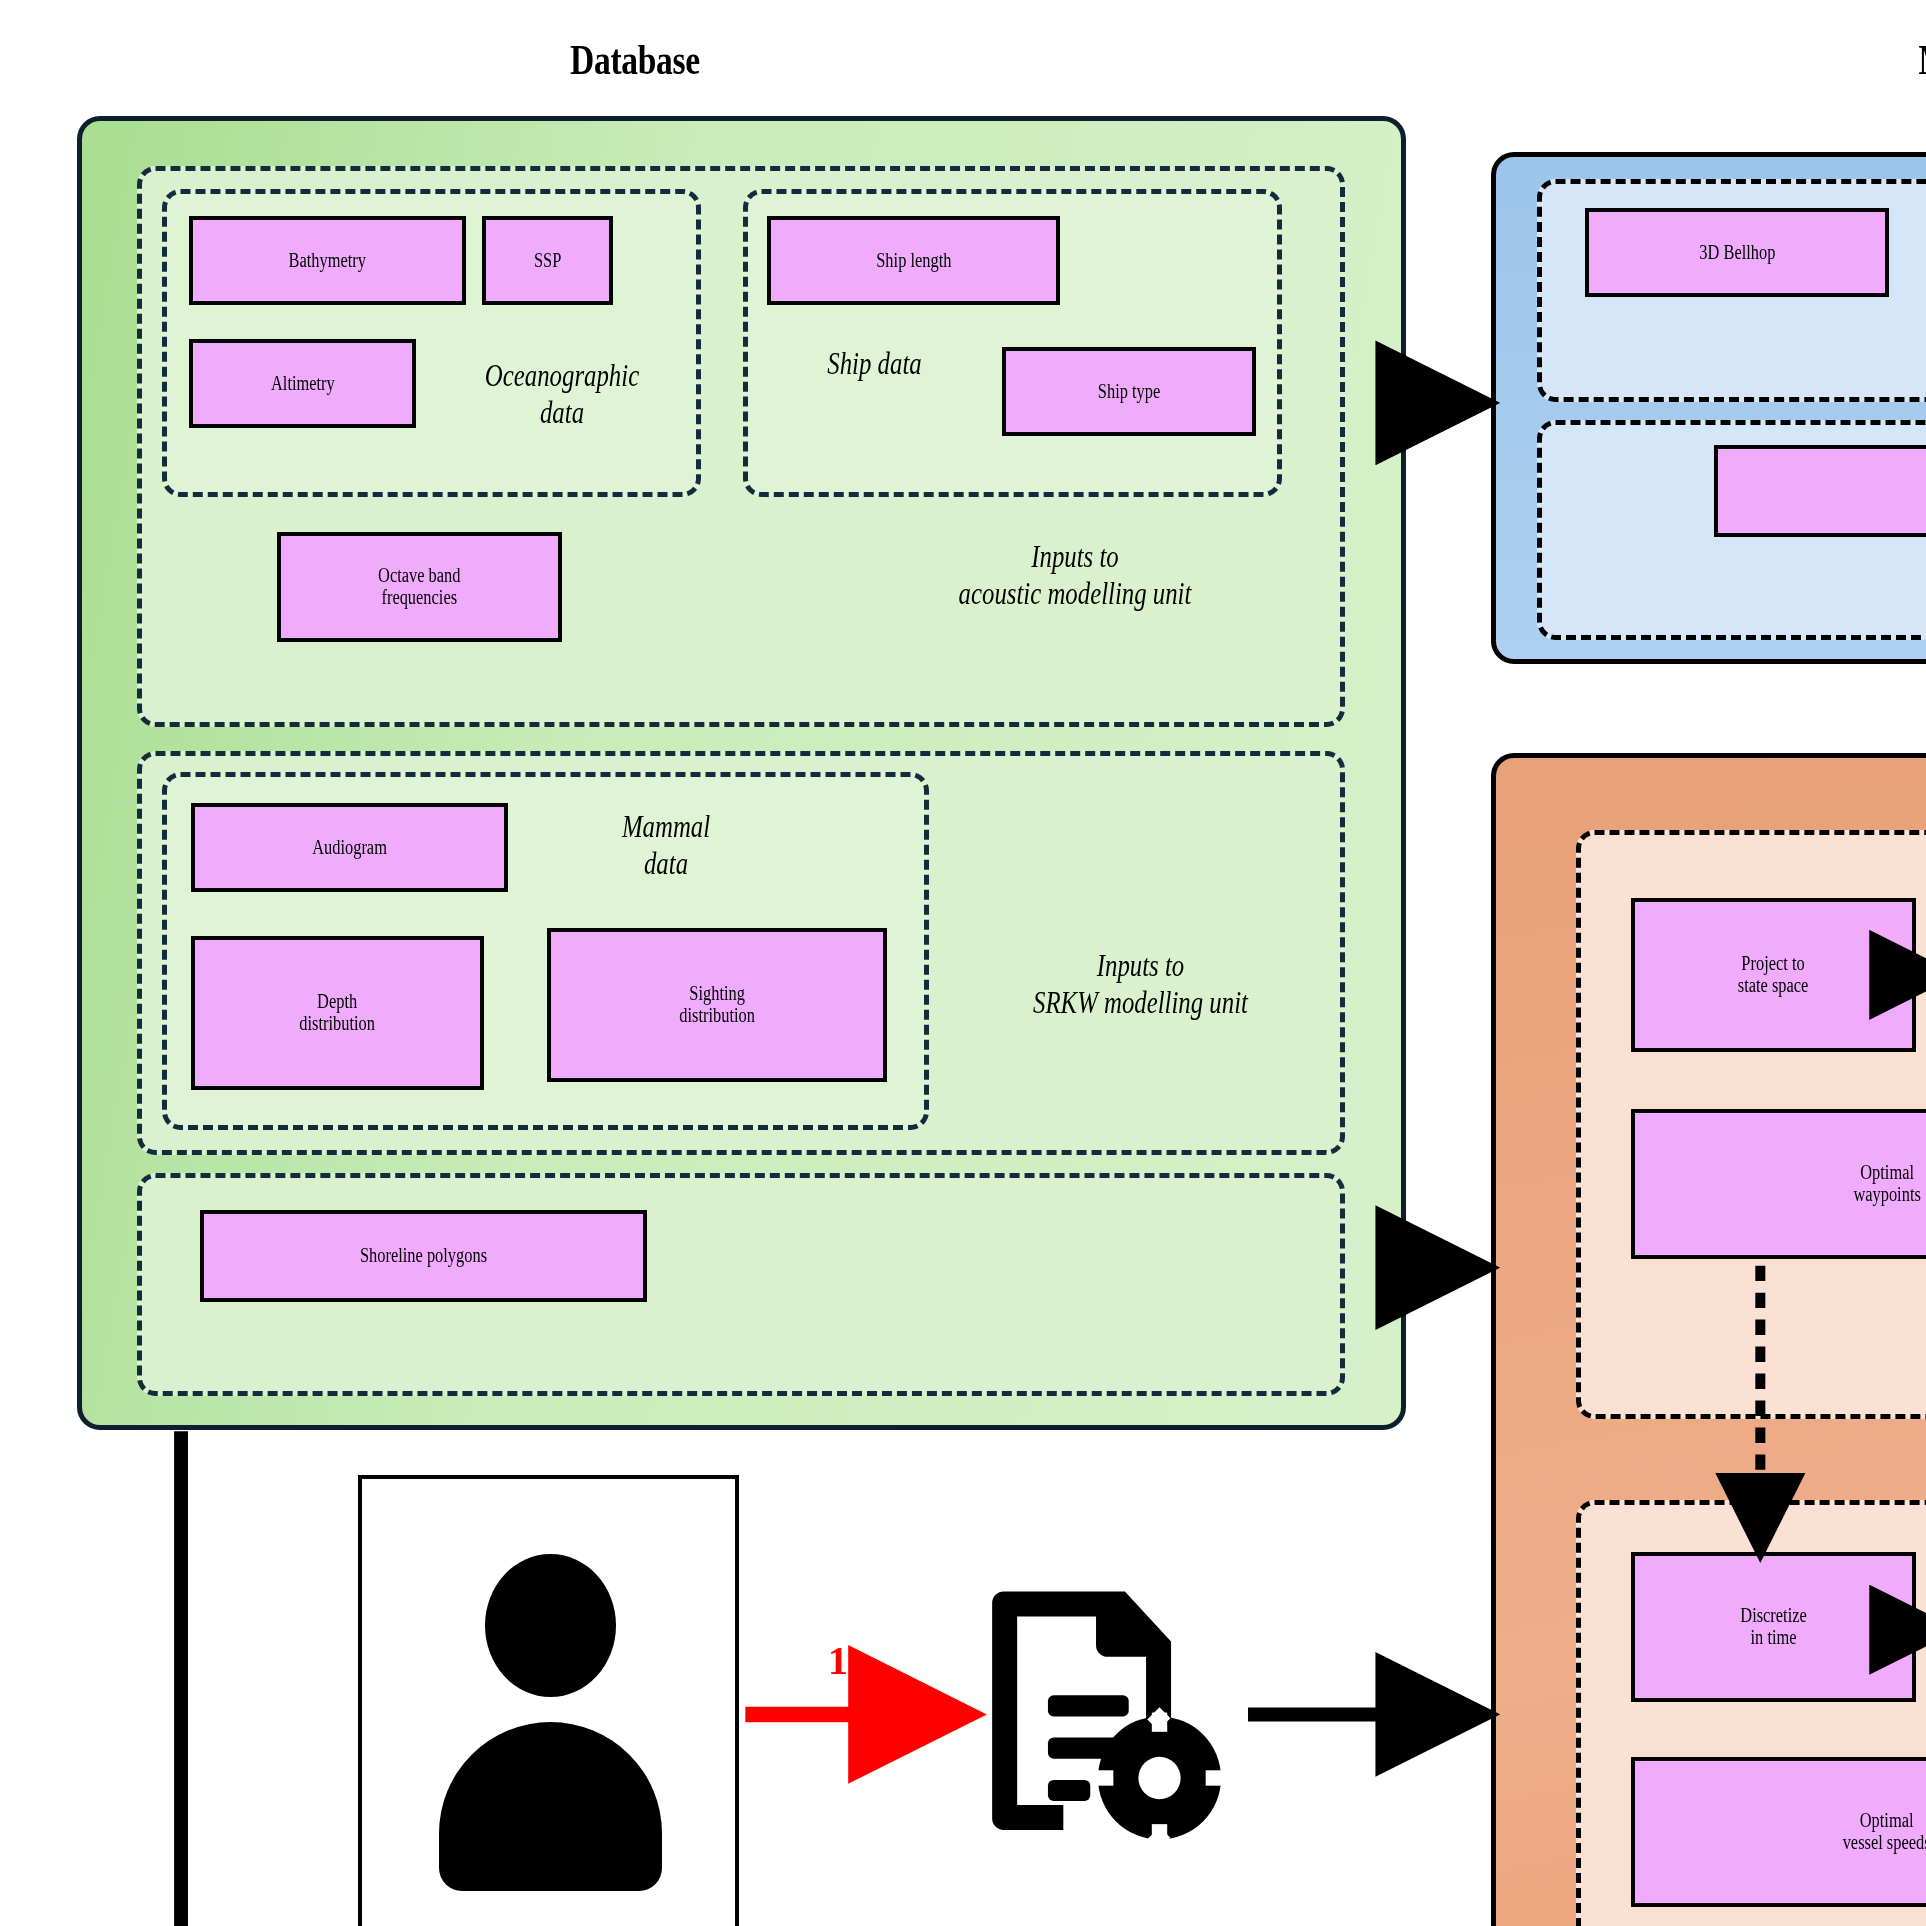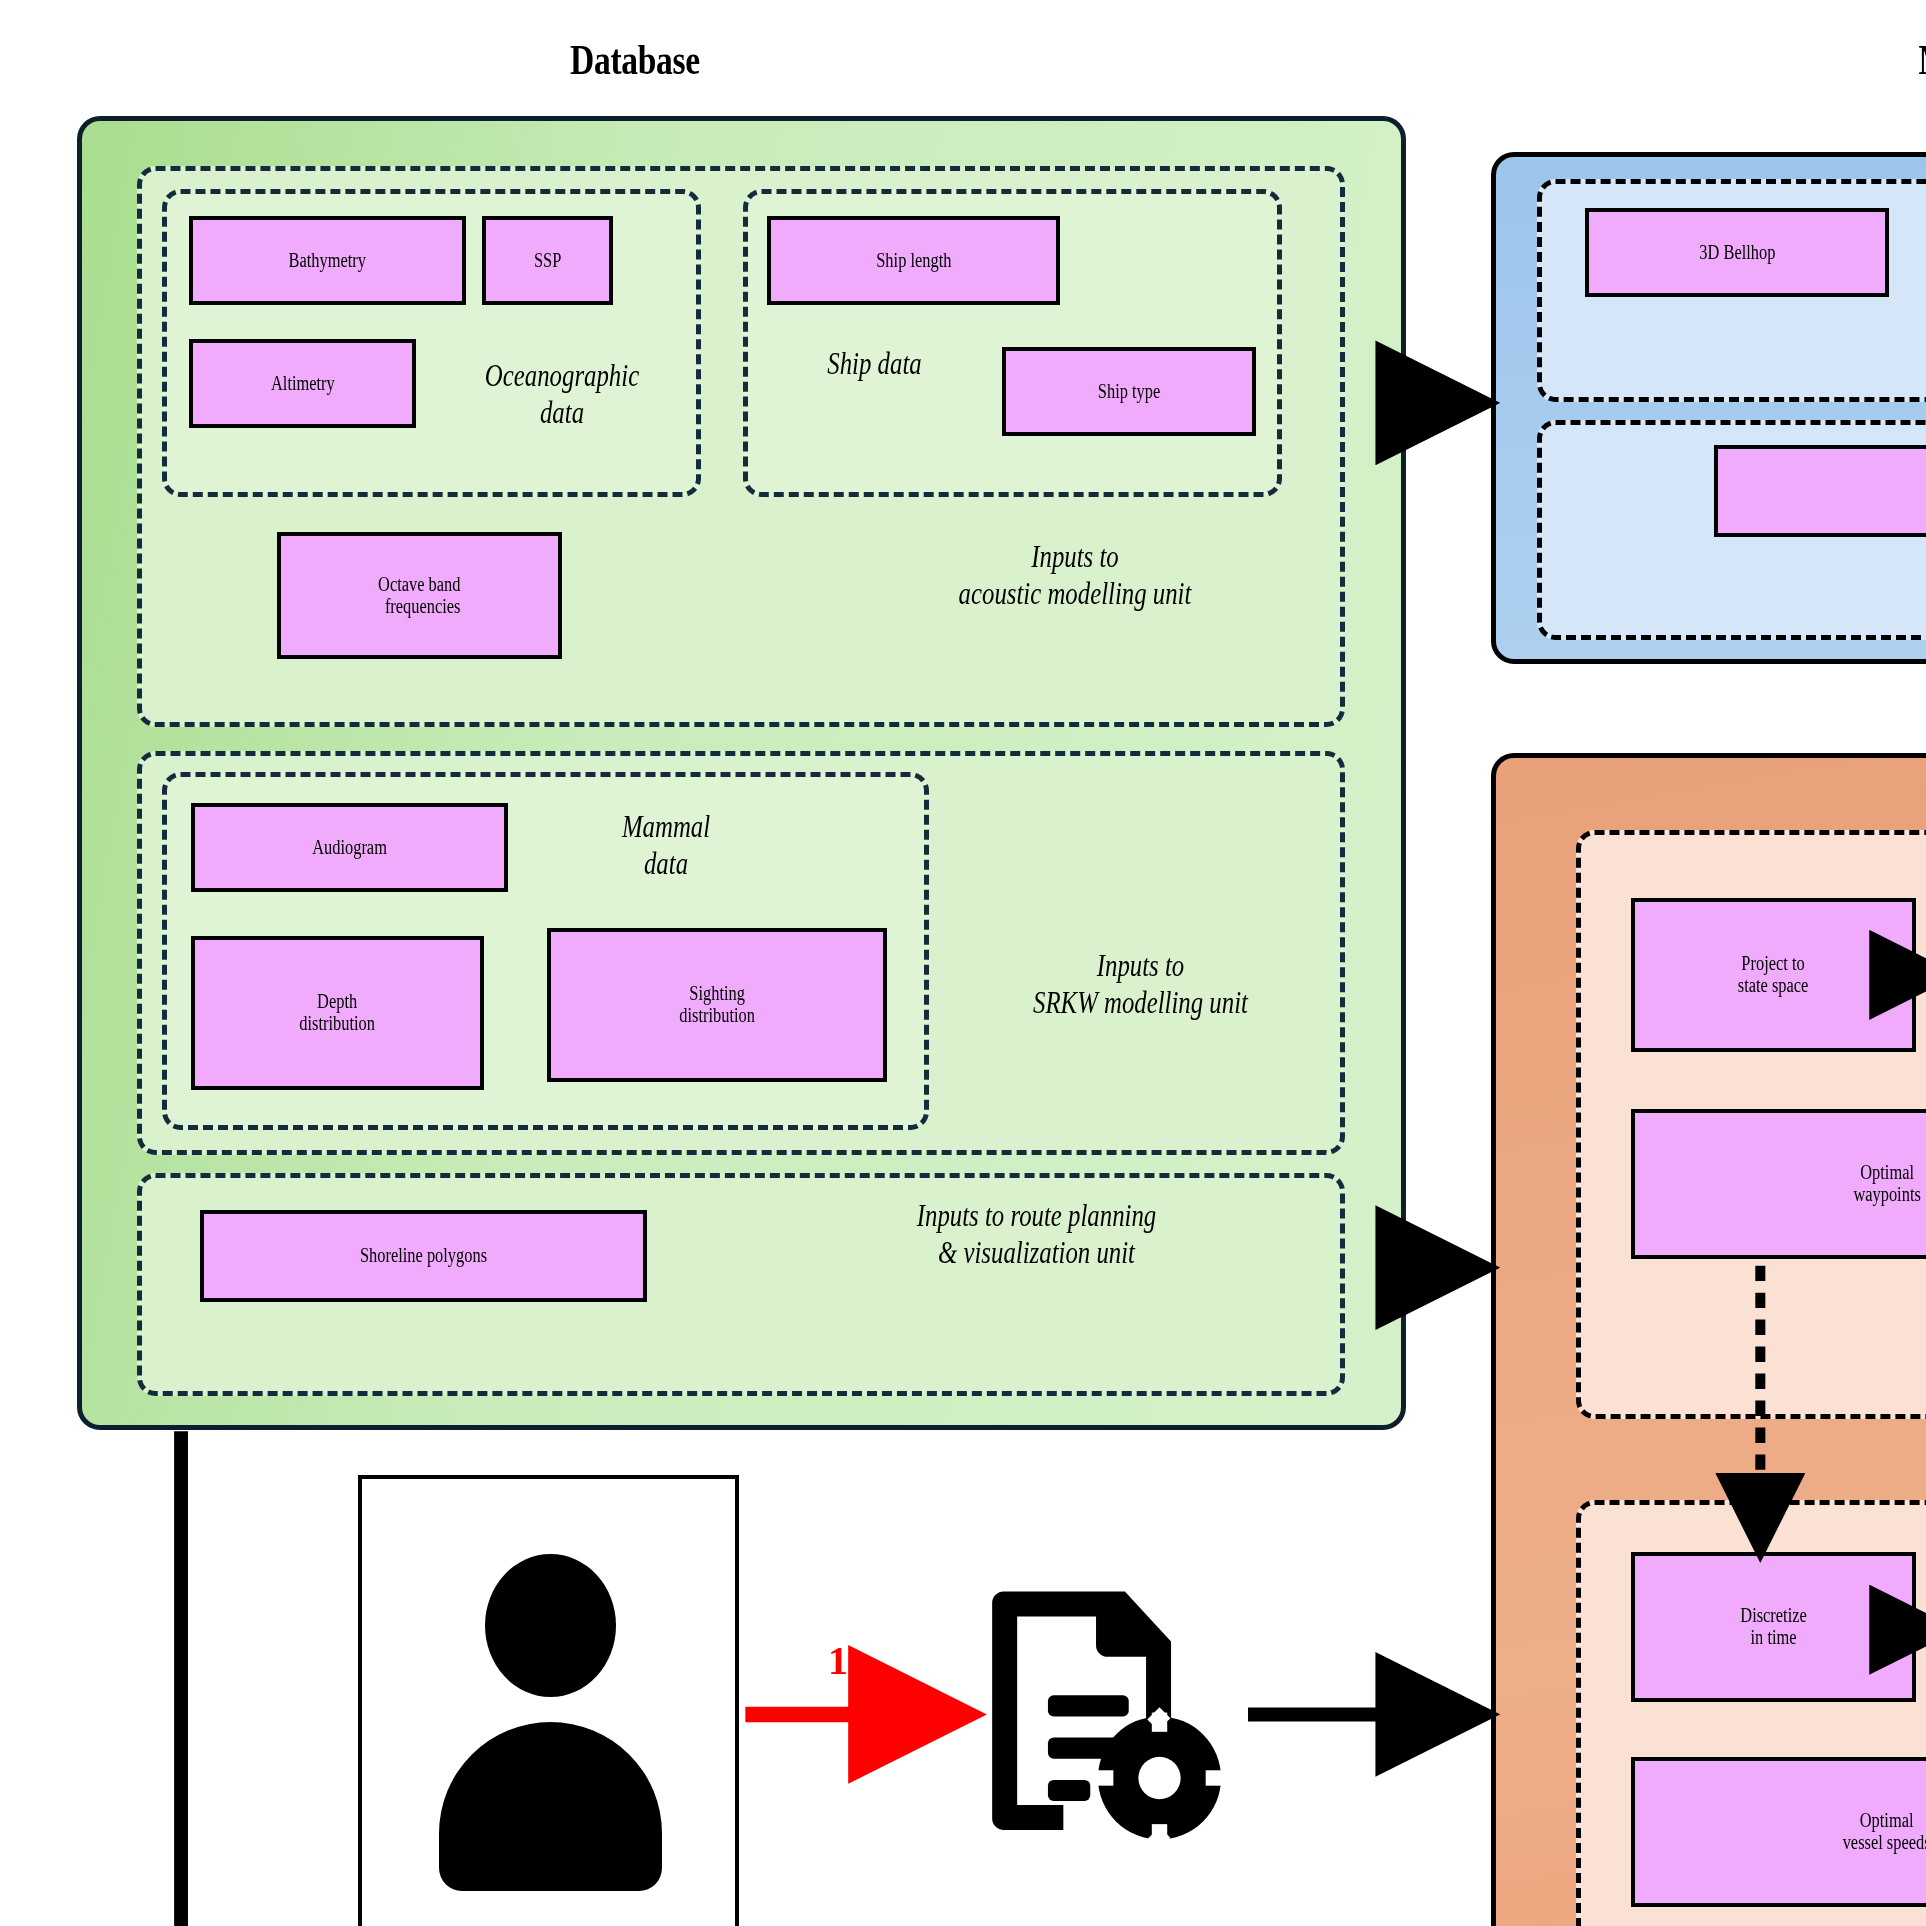--- a/index.html
+++ b/index.html
@@ -109,21 +109,21 @@
 
   <div class="abs group" style="left:743px;top:189px;width:539px;height:308px;background:#dff4d4;"></div>
   <div class="abs node" style="left:767px;top:216px;width:293px;height:89px;">
       <span style="white-space: pre-line;">Ship length</span>
     </div>
   <div class="abs node" style="left:1002px;top:347px;width:254px;height:89px;font-family:Liberation Serif, serif;">
       <span style="white-space: pre-line;">Ship type</span>
     </div>
   <div class="abs cap" style="left:751px;top:346px;width:247px;"><span style="white-space: pre-line;">Ship data</span></div>
 
-  <div class="abs node" style="left:277px;top:532px;width:285px;height:127px;text-align:right;">
+  <div class="abs node" style="left:277px;top:532px;width:285px;height:110px;">
       <span style="white-space: pre-line;">Octave band
 frequencies</span>
     </div>
   <div class="abs cap" style="left:809px;top:539px;width:532px;"><span style="white-space: pre-line;">Inputs to
 acoustic modelling unit</span></div>
 
   <div class="abs group" style="left:137px;top:751px;width:1208px;height:404px;background:#d9f2cd;"></div>
   <div class="abs group" style="left:162px;top:772px;width:767px;height:358px;background:#dff4d4;"></div>
 
   <div class="abs node" style="left:191px;top:803px;width:317px;height:89px;">
@@ -139,22 +139,20 @@
       <span style="white-space: pre-line;">Sighting
 distribution</span>
     </div>
   <div class="abs cap" style="left:944px;top:948px;width:393px;"><span style="white-space: pre-line;">Inputs to
 SRKW modelling unit</span></div>
 
   <div class="abs group" style="left:137px;top:1173px;width:1208px;height:223px;background:#d9f2cd;"></div>
   <div class="abs node" style="left:200px;top:1210px;width:447px;height:92px;">
       <span style="white-space: pre-line;">Shoreline polygons</span>
     </div>
-  <div class="abs cap" style="left:732px;top:1198px;width:609px;"><span style="white-space: pre-line;">Inputs to route planning
-&amp; visualization unit</span></div>
 
   <div class="abs container black" style="left:1491px;top:152px;width:1117px;height:512px;
               background:linear-gradient(180deg,#9cc5eb 0%, #add0f0 100%);"></div>
   <div class="abs group blackdash" style="left:1537px;top:179px;width:1025px;height:223px;background:#d4e6f8;"></div>
   <div class="abs node" style="left:1585px;top:208px;width:304px;height:89px;">
       <span style="white-space: pre-line;">3D Bellhop</span>
     </div>
 
   <div class="abs cap" style="left:1680px;top:329px;width:732px;"><span style="white-space: pre-line;">Acoustic modelling unit</span></div>
 

